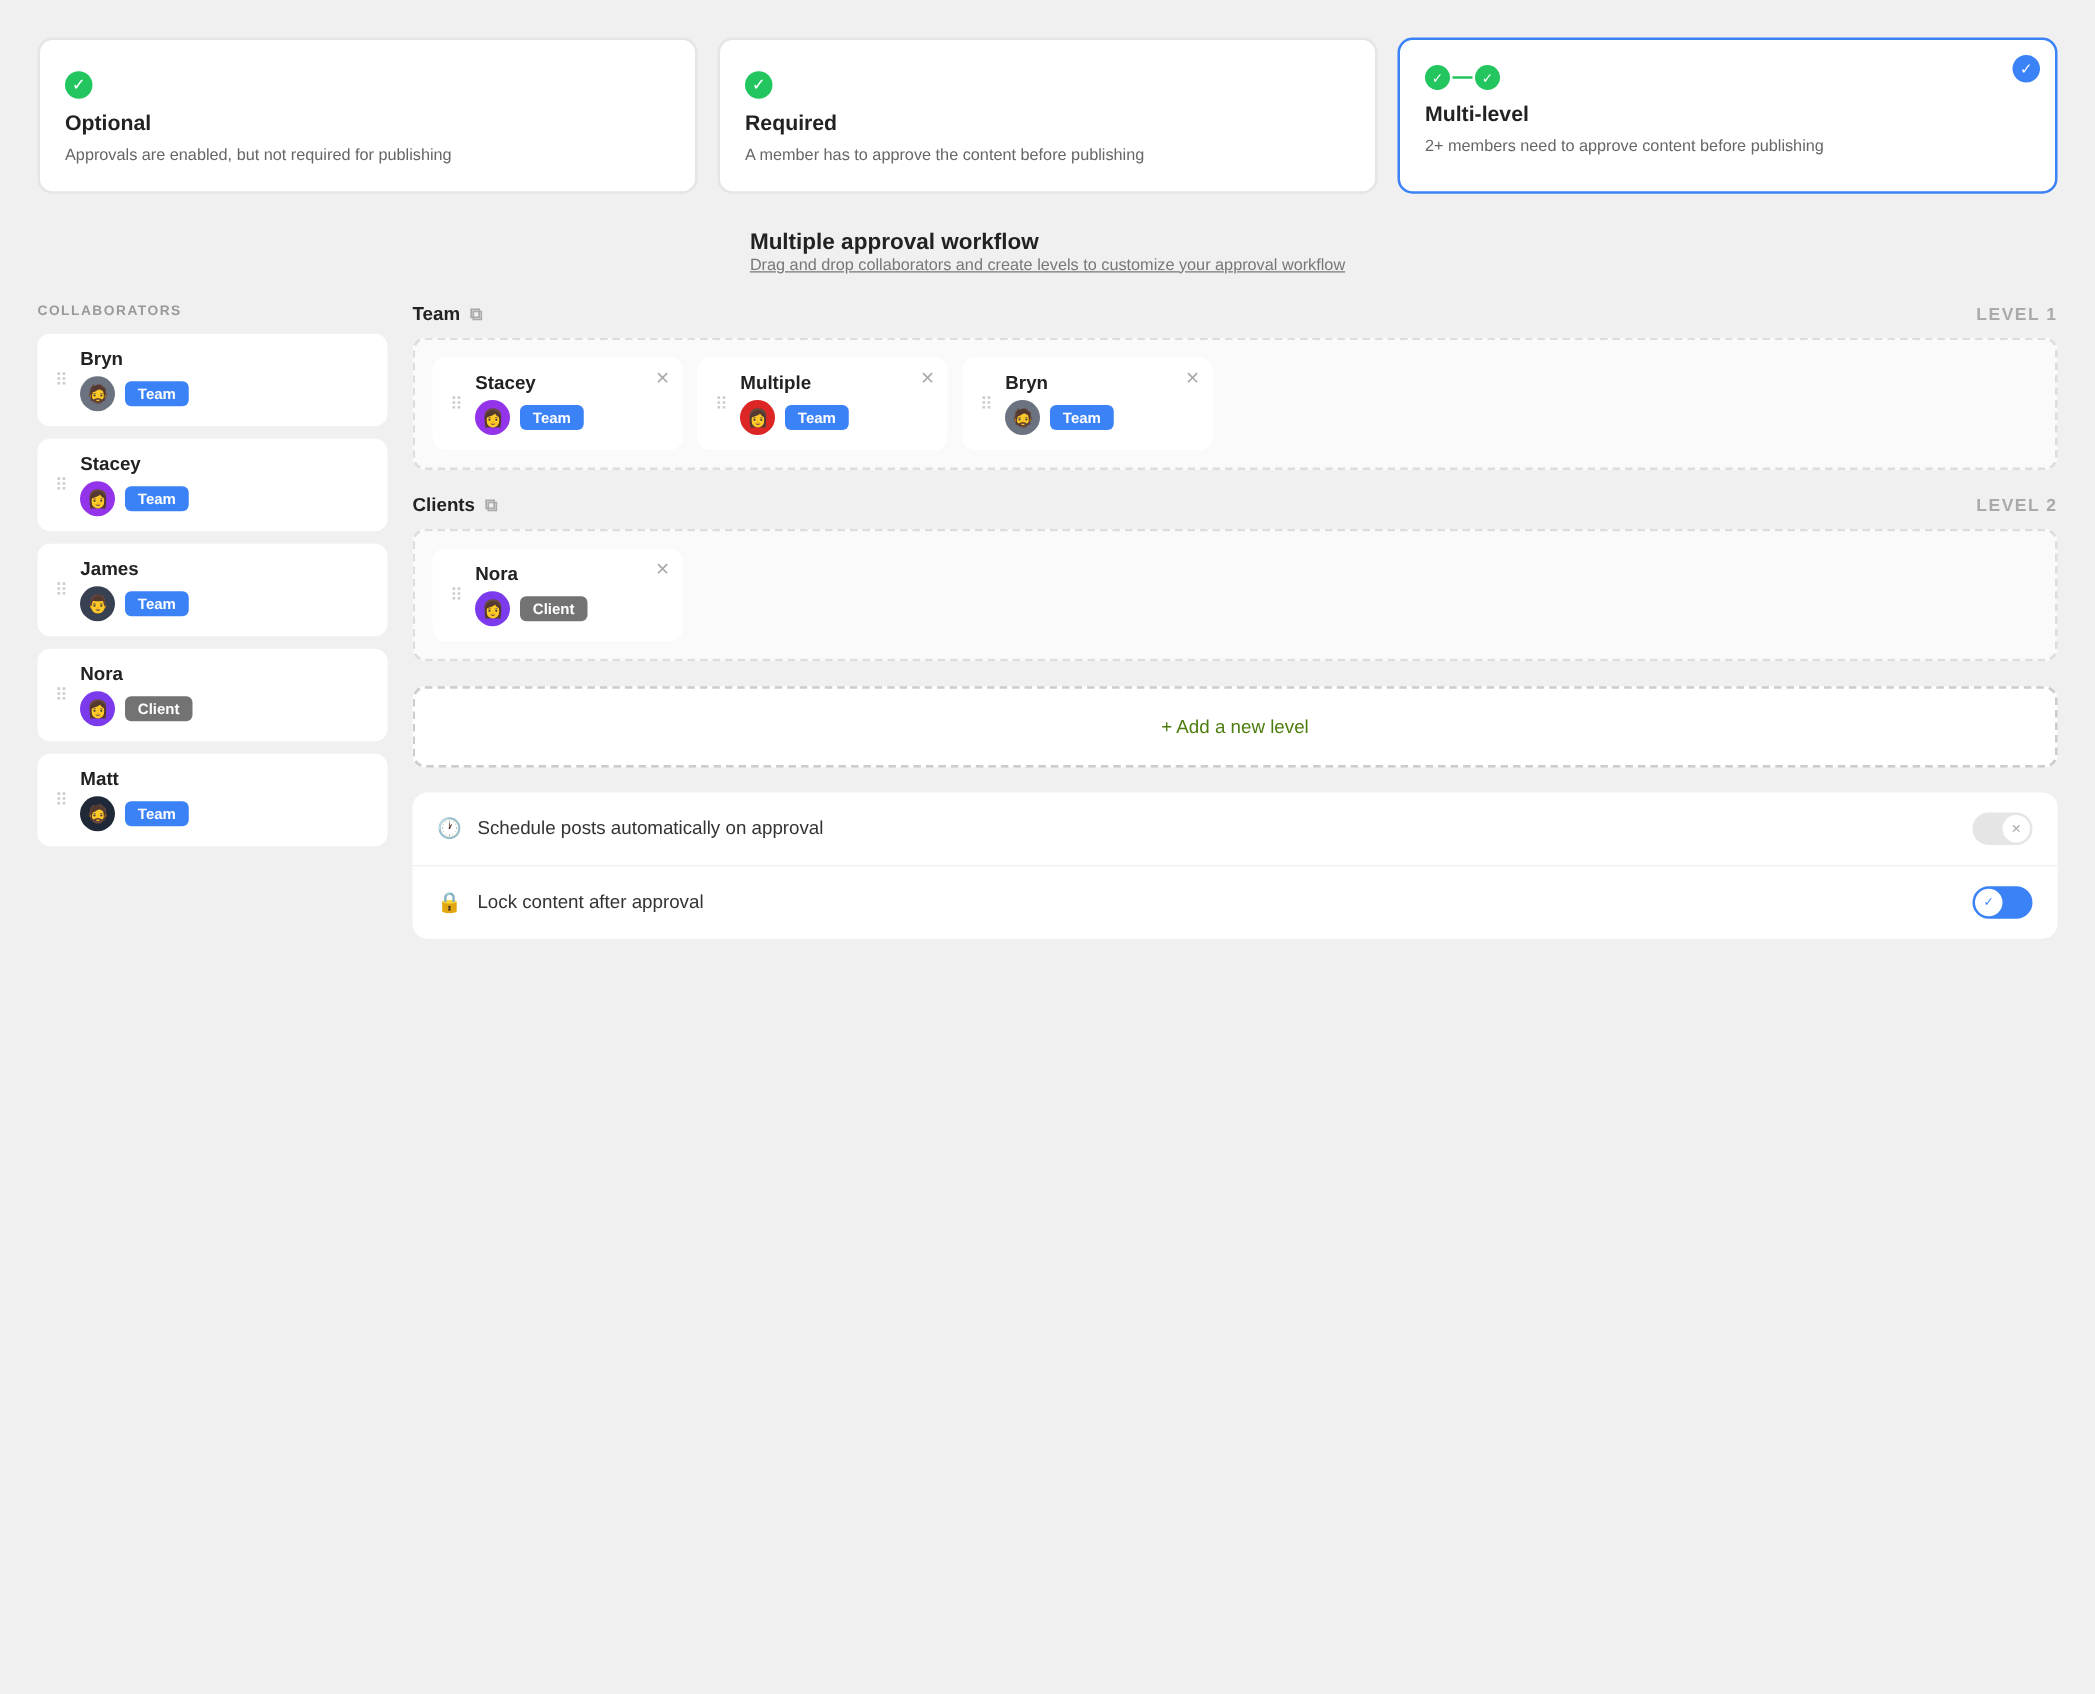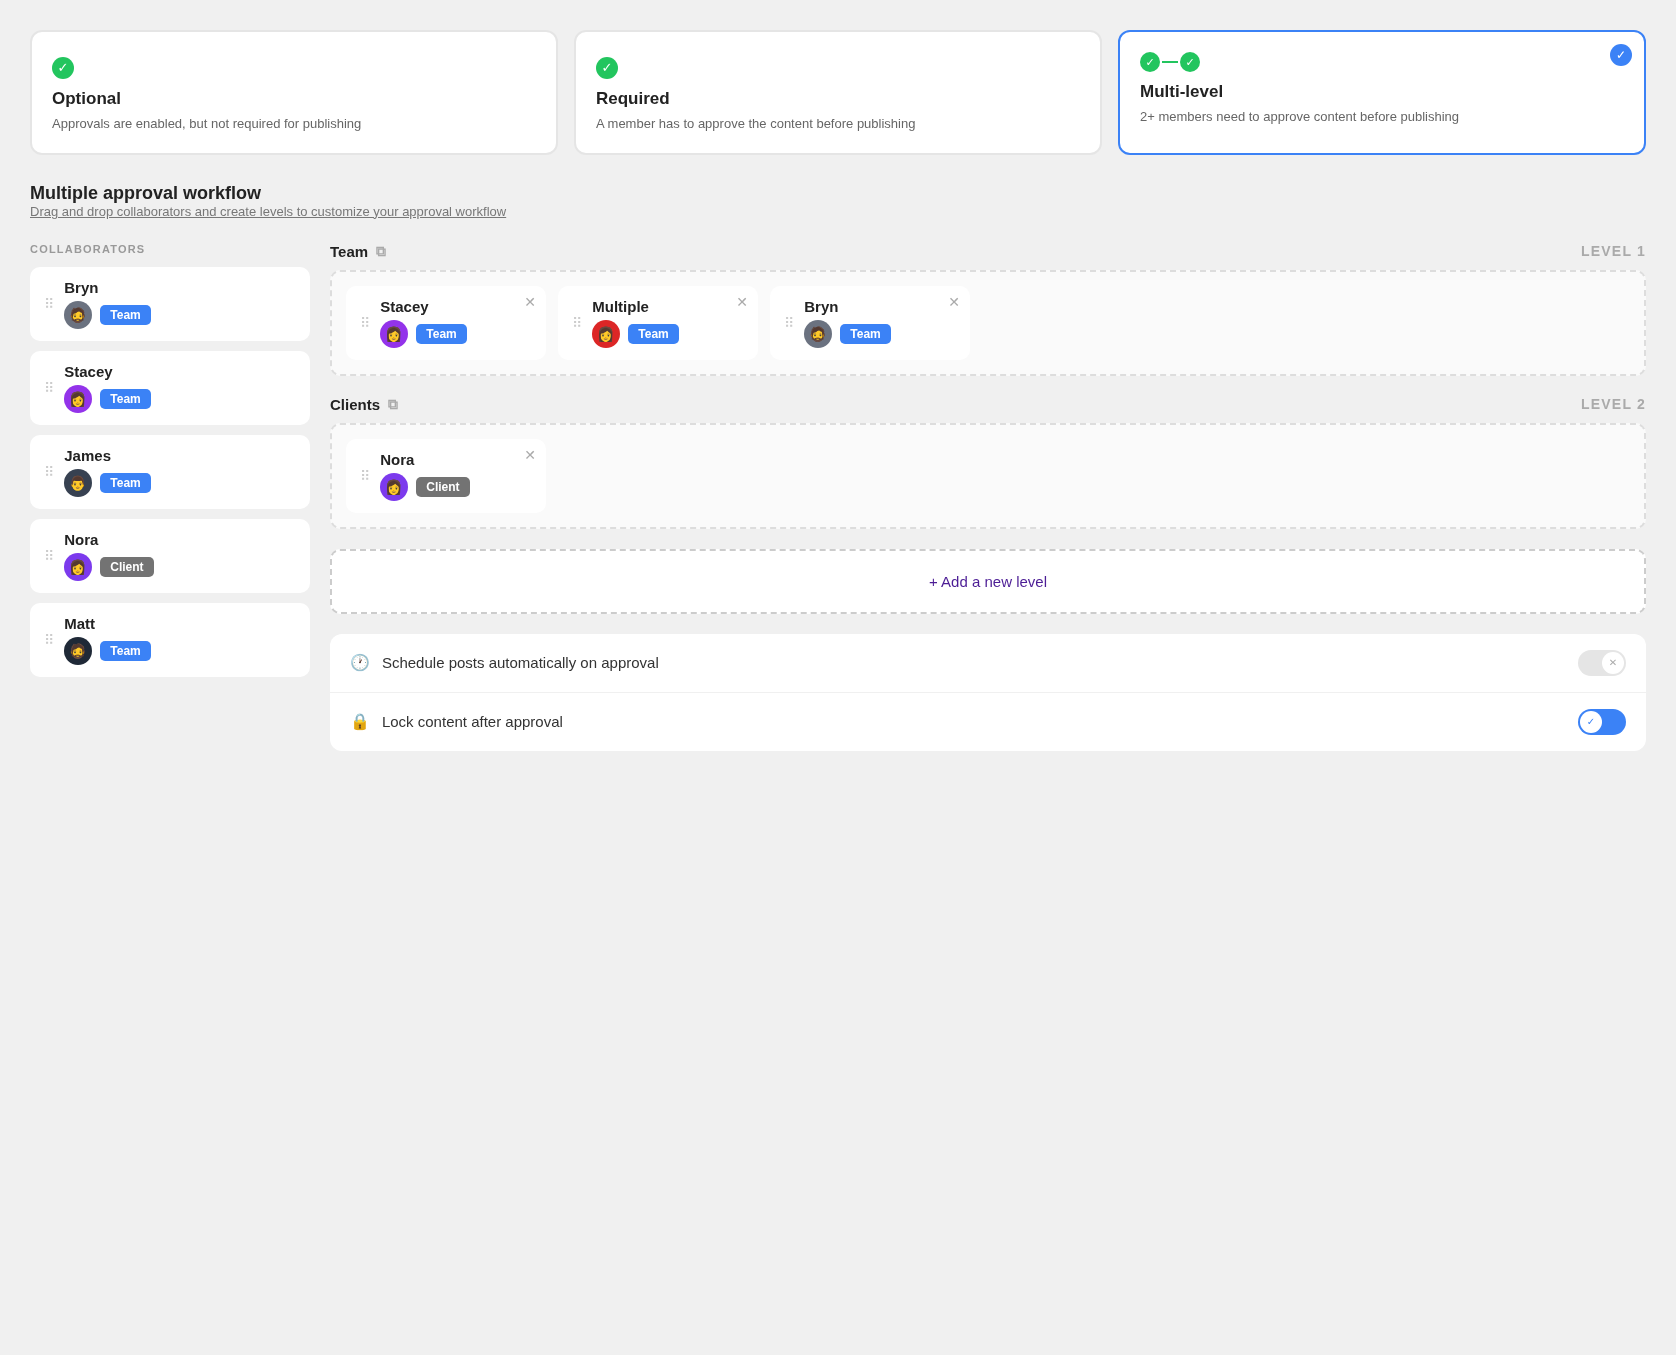--- a/index.html
+++ b/index.html
@@ -86,20 +86,21 @@
       justify-content: center;
       font-size: 12px;
     }
 
     
     .workflow-header {
       display: flex;
       justify-content: space-between;
       align-items: center;
       margin-bottom: 4px;
+      flex-direction: column;
     }
     .workflow-title {
       font-size: 18px;
       font-weight: 700;
     }
     .workflow-desc {
       font-size: 13px;
       color: #777;
       margin-bottom: 20px;
       text-decoration: underline;
@@ -255,21 +256,21 @@
       font-size: 15px;
       font-weight: 600;
     }
 
     
     .add-level-btn {
       border: 2px dashed #ccc;
       border-radius: 10px;
       padding: 22px;
       text-align: center;
-      color: #4c1d95;
+      color: #4d7c0f;
       font-size: 15px;
       cursor: pointer;
       background: white;
       width: 100%;
       font-weight: 500;
     }
 
     
     .toggles-section {
       margin-top: 20px;

